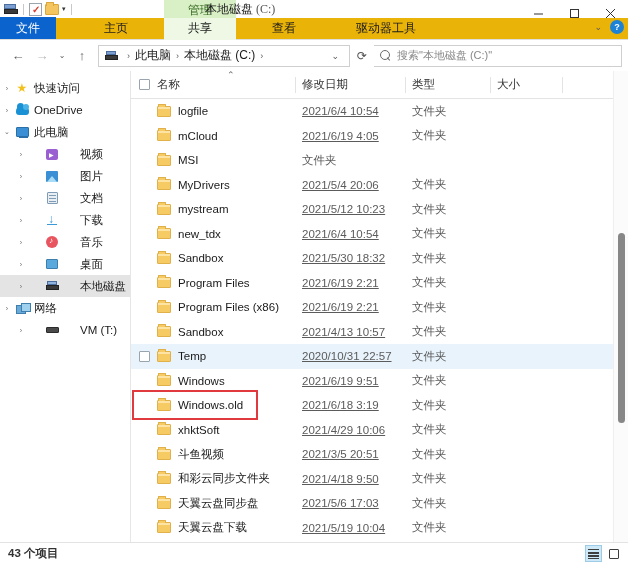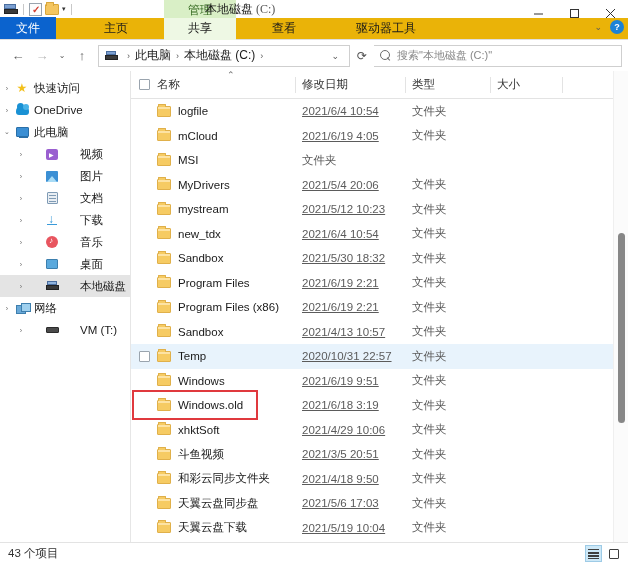--- a/index.html
+++ b/index.html
@@ -138,21 +138,21 @@
 
   
   .redbox { position:absolute; border:2px solid #e0393e; pointer-events:none; z-index:5; }
 
   
   .vscroll { position:absolute; right:0; top:0; bottom:0; width:15px; background:#fbfbfb; border-left:1px solid #efefef; }
   .vthumb { position:absolute; left:4px; width:7px; background:#878787; border-radius:4px; }
 
   
   .statusbar { height:22px; border-top:1px solid #e3e3e3; display:flex; align-items:center; padding:0 8px; background:#fff; position:relative; }
-  .status-text { font-size:11.5px; color:#333; }
+  .status-text { font-size:11.5px; color:#333;font-weight:bold; }
   .view-toggles { position:absolute; right:6px; top:2px; display:flex; gap:3px; }
   .vt { width:17px; height:17px; display:flex; align-items:center; justify-content:center; }
   .vt.active { background:#cde8f7; border:1px solid #9ecbe6; }
   .vt-details { width:11px; height:9px; position:relative; }
   .vt-details i { position:absolute; left:0; width:11px; height:1.4px; background:#3f3f3f; }
   .vt-details i:nth-child(1){ top:0; } .vt-details i:nth-child(2){ top:3.2px; }
   .vt-details i:nth-child(3){ top:6.4px; } .vt-details i:nth-child(4){ top:9px; }
   .vt-tiles { width:10px; height:10px; border:1.4px solid #3f3f3f; border-radius:1px; }
 </style>
 </head>

